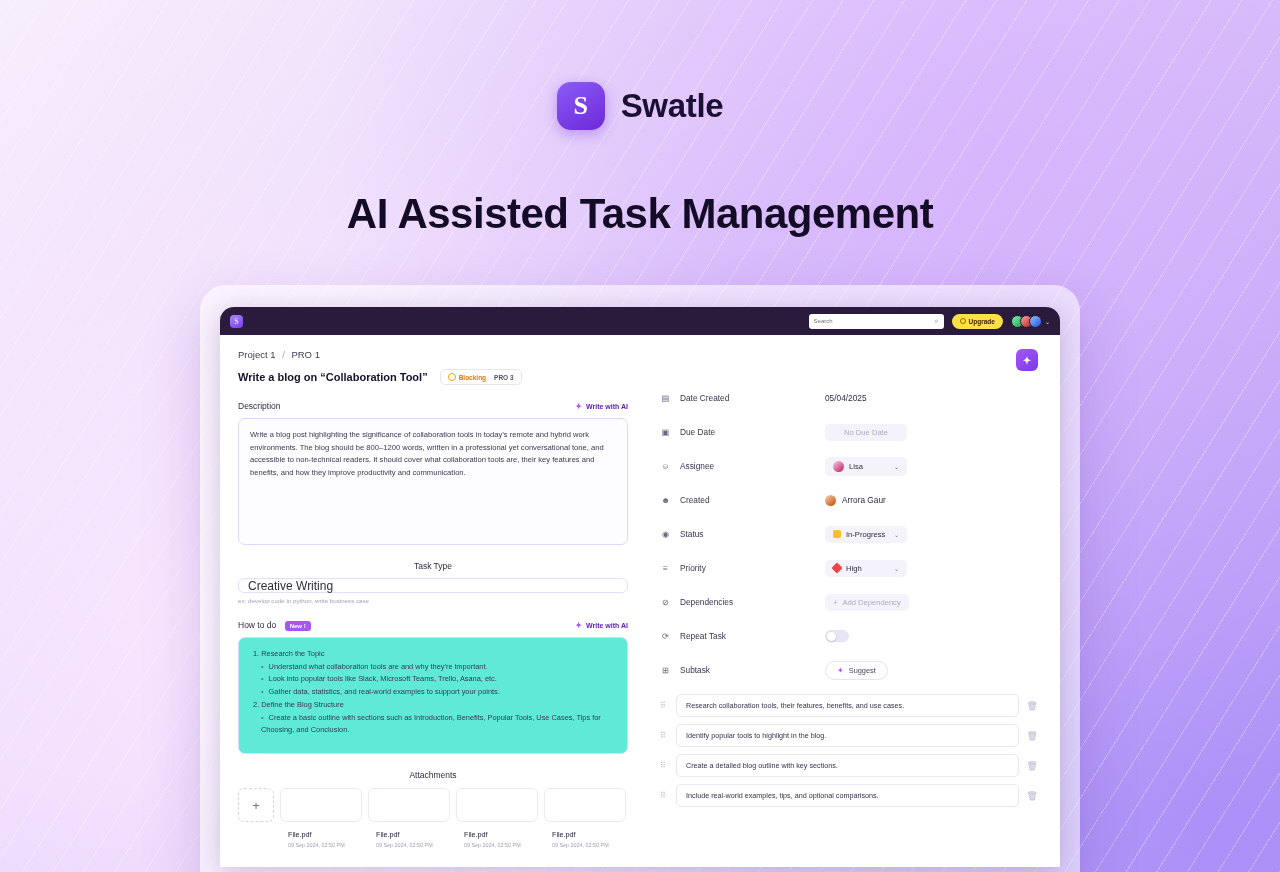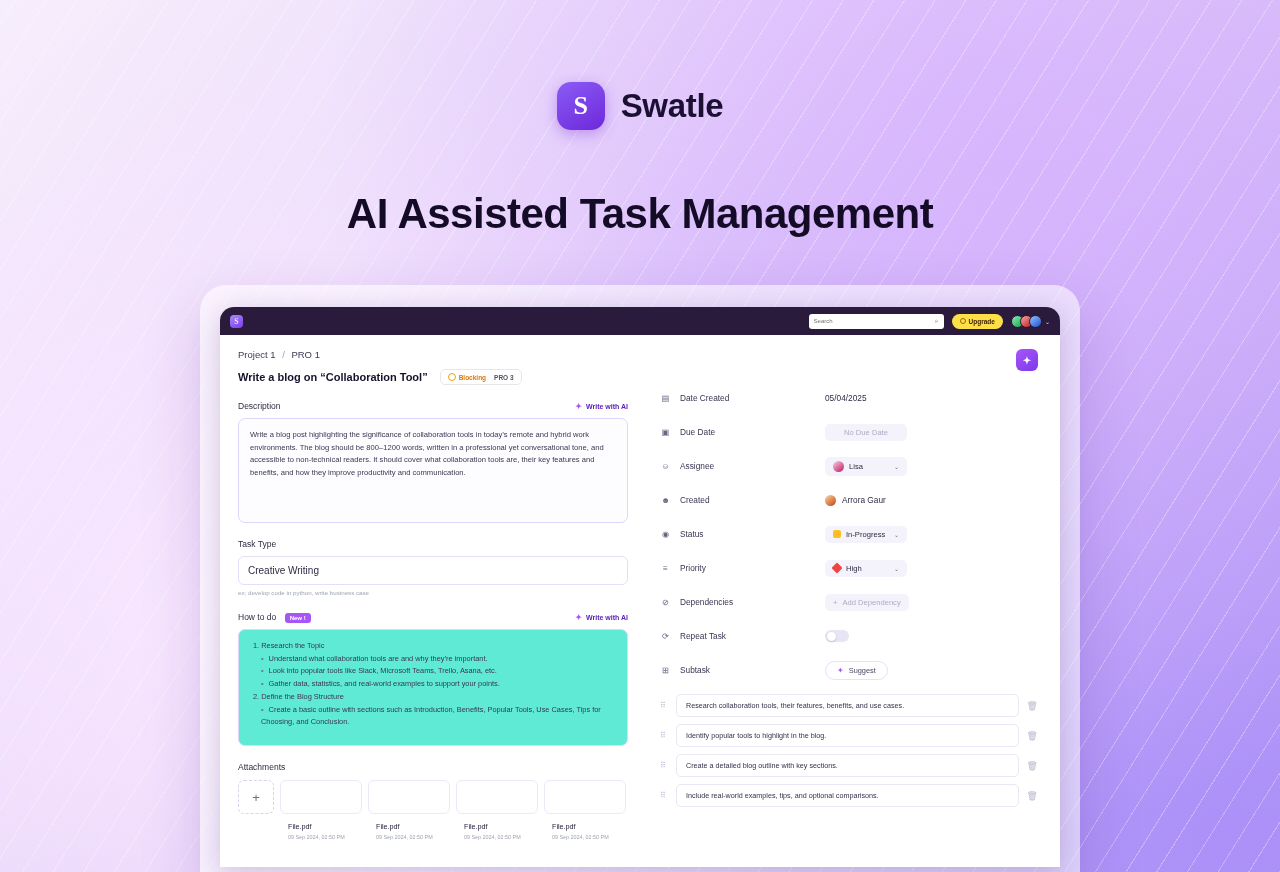--- a/index.html
+++ b/index.html
@@ -120,39 +120,39 @@
   }
   .blocking {
     display: flex; align-items: center; gap: 3px;
     font-size: 6.5px; color: #d97706; font-weight: bold;
   }
   .blocking-ico {
     width: 8px; height: 8px; border-radius: 50%; border: 1.3px solid #f59e0b;
   }
   .pro3 { font-size: 6.5px; color: #4b5563; font-weight: bold; }
 
-  .section-label { font-size: 8.5px; color: #2f2b42; margin-top: 16px; }
+  .section-label { font-size: 8.5px; color: #2f2b42; margin-top: 16px; text-align: center; }
   .label-row { display: flex; align-items: center; justify-content: space-between; }
   .write-ai {
     display: flex; align-items: center; gap: 4px;
     font-size: 7px; color: #5b21b6; font-weight: bold;
   }
   .spark { color: #a855f7; font-size: 8px; }
 
   .desc-box {
     margin-top: 7px; border: 1px solid #ddd6fe; border-radius: 7px;
-    background: #fdfcff; padding: 10px 11px; height: 105px;
+    background: #fdfcff; padding: 10px 11px; height: 127px;
     font-size: 7.6px; line-height: 1.65; color: #3c3751;
   }
 
   .input-box {
     margin-top: 7px; border: 1px solid #e3defa; border-radius: 6px;
-    background: #fff; padding: 6px 9px; height: 29px;
+    background: #fff; padding: 6px 9px; height: 15px;
     display: flex; align-items: center;
-    font-size: 10px; color: #2f2b42;
+    font-size: 12px; color: #2f2b42;
   }
   .hint { font-size: 6.2px; color: #9ca3af; margin-top: 4px; }
 
   .new-pill {
     background: #a855f7; color: #fff; font-size: 6px; font-weight: bold;
     border-radius: 3px; padding: 2px 5px; margin-left: 6px;
   }
   .howto-box {
     margin-top: 7px; border: 1px solid #ddd6fe; border-radius: 7px;
     background: #5eead4; padding: 10px 12px; height: 117px;

